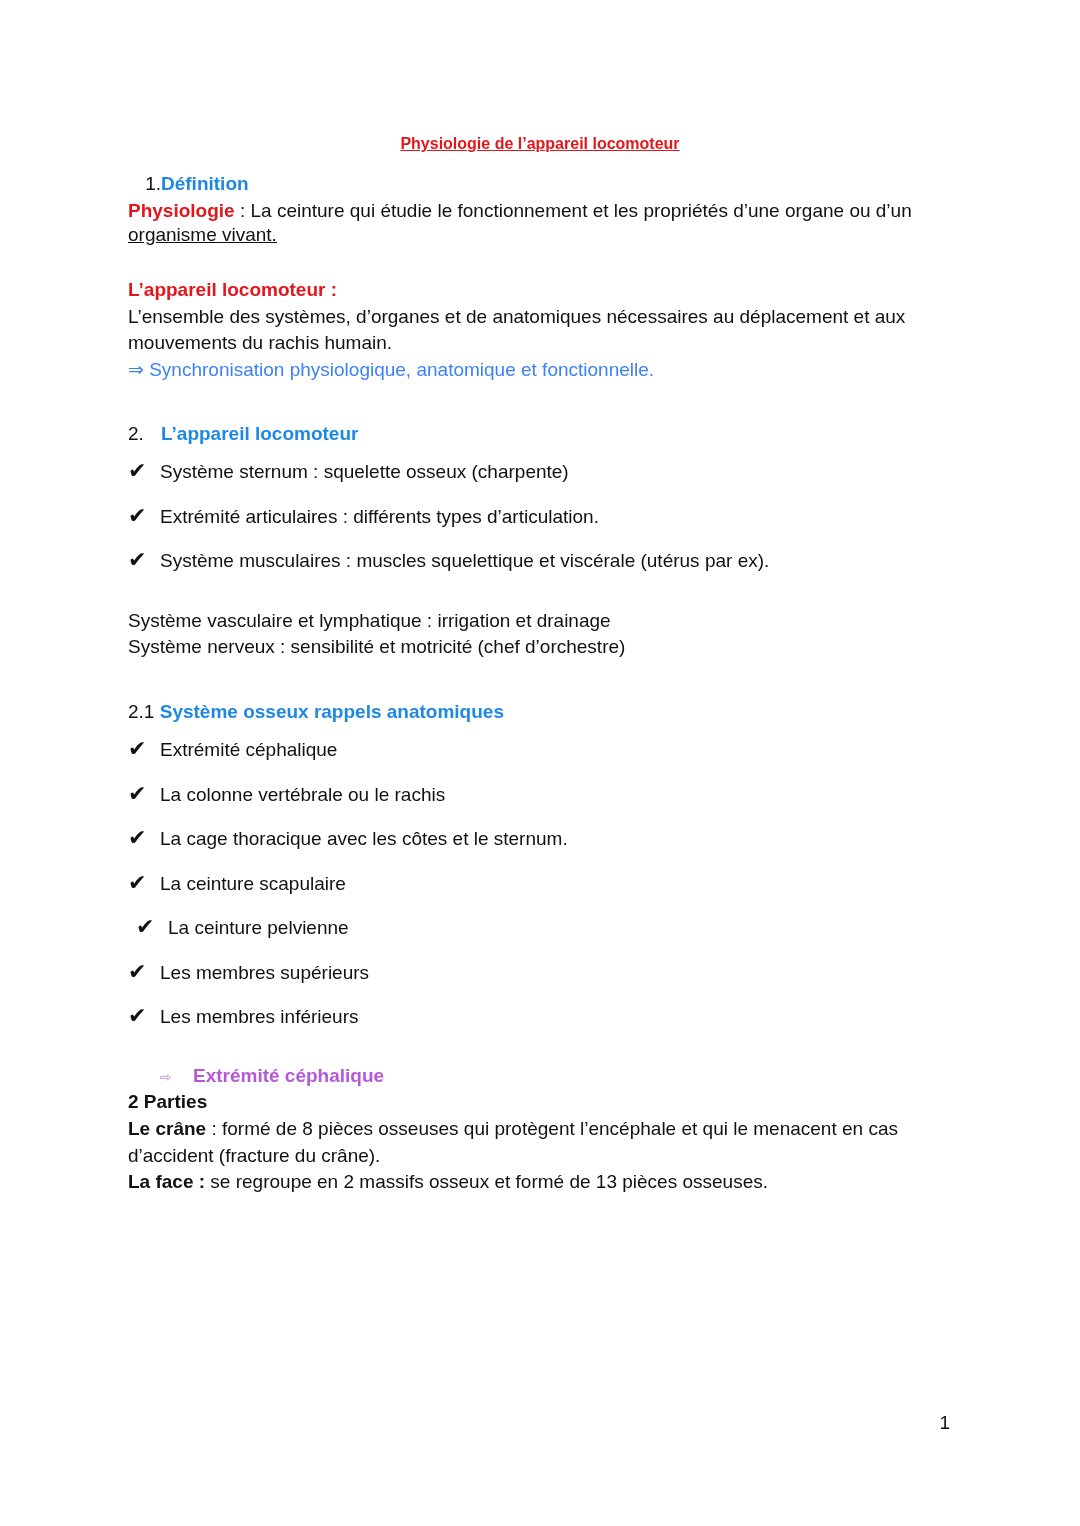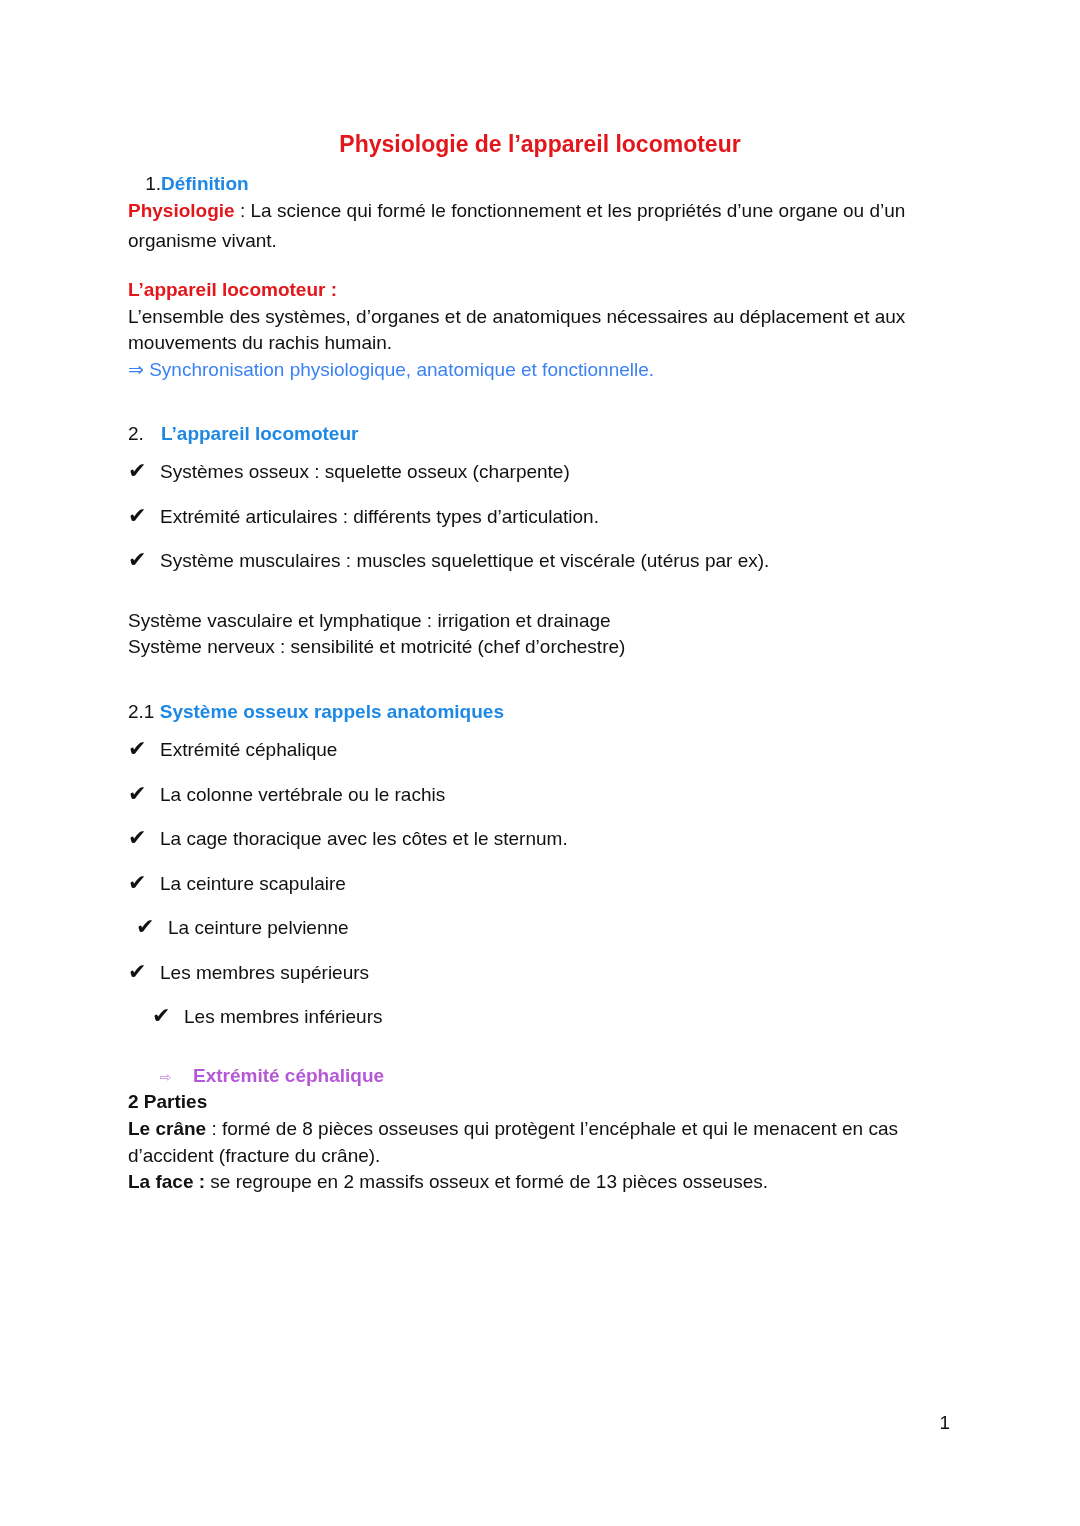--- a/index.html
+++ b/index.html
@@ -4,21 +4,21 @@
 <style>
   html, body { margin: 0; padding: 0; background: #ffffff; }
   body {
     width: 1080px; height: 1526px; position: relative; overflow: hidden;
     font-family: "Liberation Sans", "DejaVu Sans", sans-serif;
     color: #111111;
     font-size: 19px;
   }
   .page { position: absolute; left: 0; top: 0; width: 1080px; height: 1526px; }
   .abs { position: absolute; white-space: nowrap; line-height: 26px; }
-  .title { font-weight: bold; color: #e3161b; font-size: 23px; left: 0; width: 1080px; text-align: center; top: 131px; }
+  .title { font-weight: bold; color: #e3161b; font-size: 16px; left: 0; width: 1080px; text-align: center; top: 131px; text-decoration: underline; }
   .blue { color: #1e88e5; font-weight: bold; }
   .red { color: #3b82f6; }
   .redb { color: #e3161b; font-weight: bold; }
   .purple { color: #b558d8; font-weight: bold; }
   .bold { font-weight: bold; }
   .check { display: inline-block; width: 32px; font-size: 22px; font-weight: bold; color: #111; }
   .num { display: inline-block; width: 33px; }
   .arrow-small { display: inline-block; width: 33px; color: #c58ad6; font-size: 14px; }
   .pageno { right: 130px; top: 1410px; font-size: 19px; }
 </style>
@@ -26,36 +26,36 @@
 <body>
 
 <div class="page">
 
   <div class="abs title">Physiologie de l’appareil locomoteur</div>
 
   <div class="abs" style="left:128px; top:171px;text-align:right;">
     <span class="num">1.</span><span class="blue">Définition</span>
   </div>
   <div class="abs" style="left:128px; top:198px;">
-    <span class="redb">Physiologie</span><span> : La science qui formé le fonctionnement et les propriétés d’une organe ou d’un</span>
+    <span class="redb">Physiologie</span><span> : La ceinture qui étudie le fonctionnement et les propriétés d’une organe ou d’un</span>
   </div>
-  <div class="abs" style="left:128px; top:228px;">organisme vivant.</div>
+  <div class="abs" style="left:128px; top:222px;text-decoration:underline;">organisme vivant.</div>
 
   <div class="abs redb" style="left:128px; top:277px;">L’appareil locomoteur :</div>
   <div class="abs" style="left:128px; top:304px;">L’ensemble des systèmes, d’organes et de anatomiques nécessaires au déplacement et aux</div>
   <div class="abs" style="left:128px; top:330px;">mouvements du rachis humain.</div>
   <div class="abs red" style="left:128px; top:357px;">
     <span>⇒</span><span> Synchronisation physiologique, anatomique et fonctionnelle.</span>
   </div>
 
   <div class="abs" style="left:128px; top:421px;">
     <span class="num">2.</span><span class="blue">L’appareil locomoteur</span>
   </div>
   <div class="abs" style="left:128px; top:458px;">
-    <span class="check">✔</span><span>Systèmes osseux : squelette osseux (charpente)</span>
+    <span class="check">✔</span><span>Système sternum : squelette osseux (charpente)</span>
   </div>
   <div class="abs" style="left:128px; top:503px;">
     <span class="check">✔</span><span>Extrémité articulaires : différents types d’articulation.</span>
   </div>
   <div class="abs" style="left:128px; top:547px;">
     <span class="check">✔</span><span>Système musculaires : muscles squelettique et viscérale (utérus par ex).</span>
   </div>
 
   <div class="abs" style="left:128px; top:608px;">Système vasculaire et lymphatique : irrigation et drainage</div>
   <div class="abs" style="left:128px; top:634px;">Système nerveux : sensibilité et motricité (chef d’orchestre)</div>
@@ -74,21 +74,21 @@
   </div>
   <div class="abs" style="left:128px; top:870px;">
     <span class="check">✔</span><span>La ceinture scapulaire</span>
   </div>
   <div class="abs" style="left:136px; top:914px;">
     <span class="check">✔</span><span>La ceinture pelvienne</span>
   </div>
   <div class="abs" style="left:128px; top:959px;">
     <span class="check">✔</span><span>Les membres supérieurs</span>
   </div>
-  <div class="abs" style="left:128px; top:1003px;margin-left:24px;">
+  <div class="abs" style="left:128px; top:1003px;">
     <span class="check">✔</span><span>Les membres inférieurs</span>
   </div>
 
   <div class="abs" style="left:160px; top:1063px;">
     <span class="arrow-small">⇨</span><span class="purple">Extrémité céphalique</span>
   </div>
   <div class="abs bold" style="left:128px; top:1089px;">2 Parties</div>
   <div class="abs" style="left:128px; top:1116px;">
     <span class="bold">Le crâne</span><span> : formé de 8 pièces osseuses qui protègent l’encéphale et qui le menacent en cas</span>
   </div>

